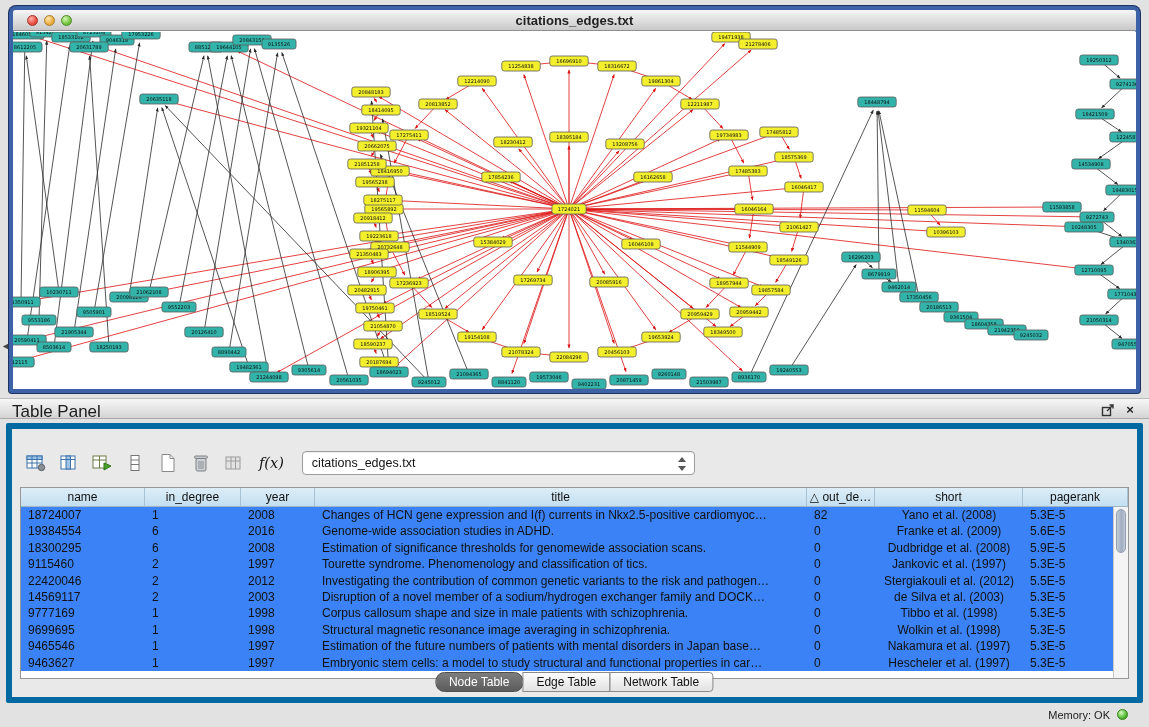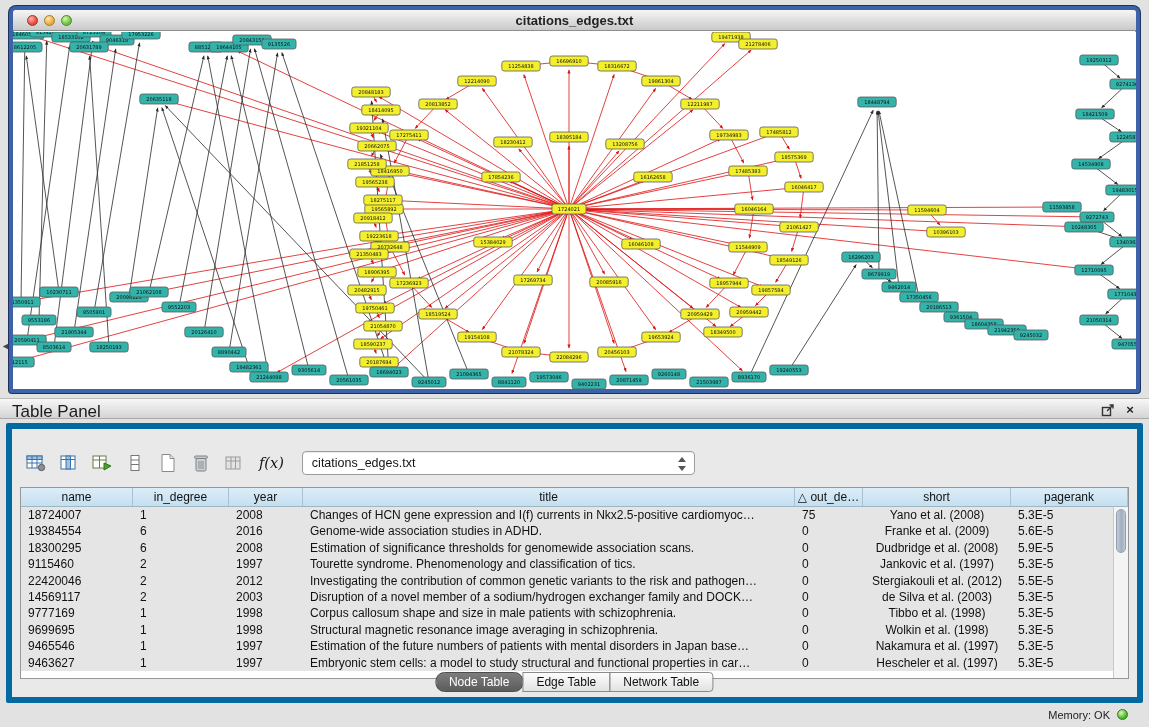--- a/index.html
+++ b/index.html
@@ -48,24 +48,24 @@
   .combo-arrows .dn { position:absolute; left:0; bottom:1px; width:0; height:0;
     border-left:4px solid transparent; border-right:4px solid transparent; border-top:5px solid #555; }
 
   .tbl { position:absolute; left:8px; right:8px; top:58px; height:192px; background:#fff;
     border:1px solid #979797; overflow:hidden; }
   .thead { display:flex; height:19px; background:linear-gradient(#dcedf8,#c4dff0);
     border-bottom:1px solid #9fb6c6; }
   .th { font-size:12px; color:#111; text-align:center; line-height:18px;
     border-right:1px solid #a9c2d3; overflow:hidden; white-space:nowrap; cursor:pointer; }
   .tbody { position:absolute; top:19px; left:0; right:15px; bottom:0; overflow:hidden; }
-  .tr { display:flex; height:16.4px; background:#e5e5e5; cursor:default; }
+  .tr { display:flex; height:16.4px; background:#3b82f6; cursor:default; }
   .td { font-size:12px; color:#111; line-height:16px; padding-left:7px;
     overflow:hidden; white-space:nowrap; }
-  .c0{width:112px;} .c1{width:96px;} .c2{width:74px;} .c3{width:492px;} .c4{width:68px;}
+  .c0{width:124px;} .c1{width:96px;} .c2{width:74px;} .c3{width:492px;} .c4{width:68px;}
   .c5{width:148px;} .c6{flex:1;}
   .td.c5 { text-align:center; padding-left:0; }
   .vscroll { position:absolute; top:19px; right:0; bottom:0; width:15px; background:#f4f4f4;
     border-left:1px solid #c9c9c9; }
   .vthumb { position:absolute; top:2px; left:2px; width:10px; height:44px; border-radius:5px;
     background:linear-gradient(90deg,#c2cbd6,#9fadc0 60%,#c2cbd6); border:1px solid #93a0b2; cursor:pointer; }
 
   .tabbar { position:absolute; left:50%; bottom:5px; transform:translateX(-50%); display:flex; }
   .tab { height:20px; line-height:18px; padding:0 13px; font-size:12px; color:#111;
     border:1px solid #8a8a8a; background:linear-gradient(#fdfdfd,#e2e2e2); margin-left:-1px; cursor:pointer; }
@@ -873,21 +873,21 @@
           <div class="th c4">△ out_de…</div>
           <div class="th c5">short</div>
           <div class="th c6">pagerank</div>
         </div>
       <div class="tbody" id="tbody">
           <div class="tr">
             <div class="td c0">18724007</div>
             <div class="td c1">1</div>
             <div class="td c2">2008</div>
             <div class="td c3">Changes of HCN gene expression and I(f) currents in Nkx2.5-positive cardiomyoc…</div>
-            <div class="td c4">75</div>
+            <div class="td c4">82</div>
             <div class="td c5">Yano et al. (2008)</div>
             <div class="td c6">5.3E-5</div>
           </div>
           <div class="tr">
             <div class="td c0">19384554</div>
             <div class="td c1">6</div>
             <div class="td c2">2016</div>
             <div class="td c3">Genome-wide association studies in ADHD.</div>
             <div class="td c4">0</div>
             <div class="td c5">Franke et al. (2009)</div>

